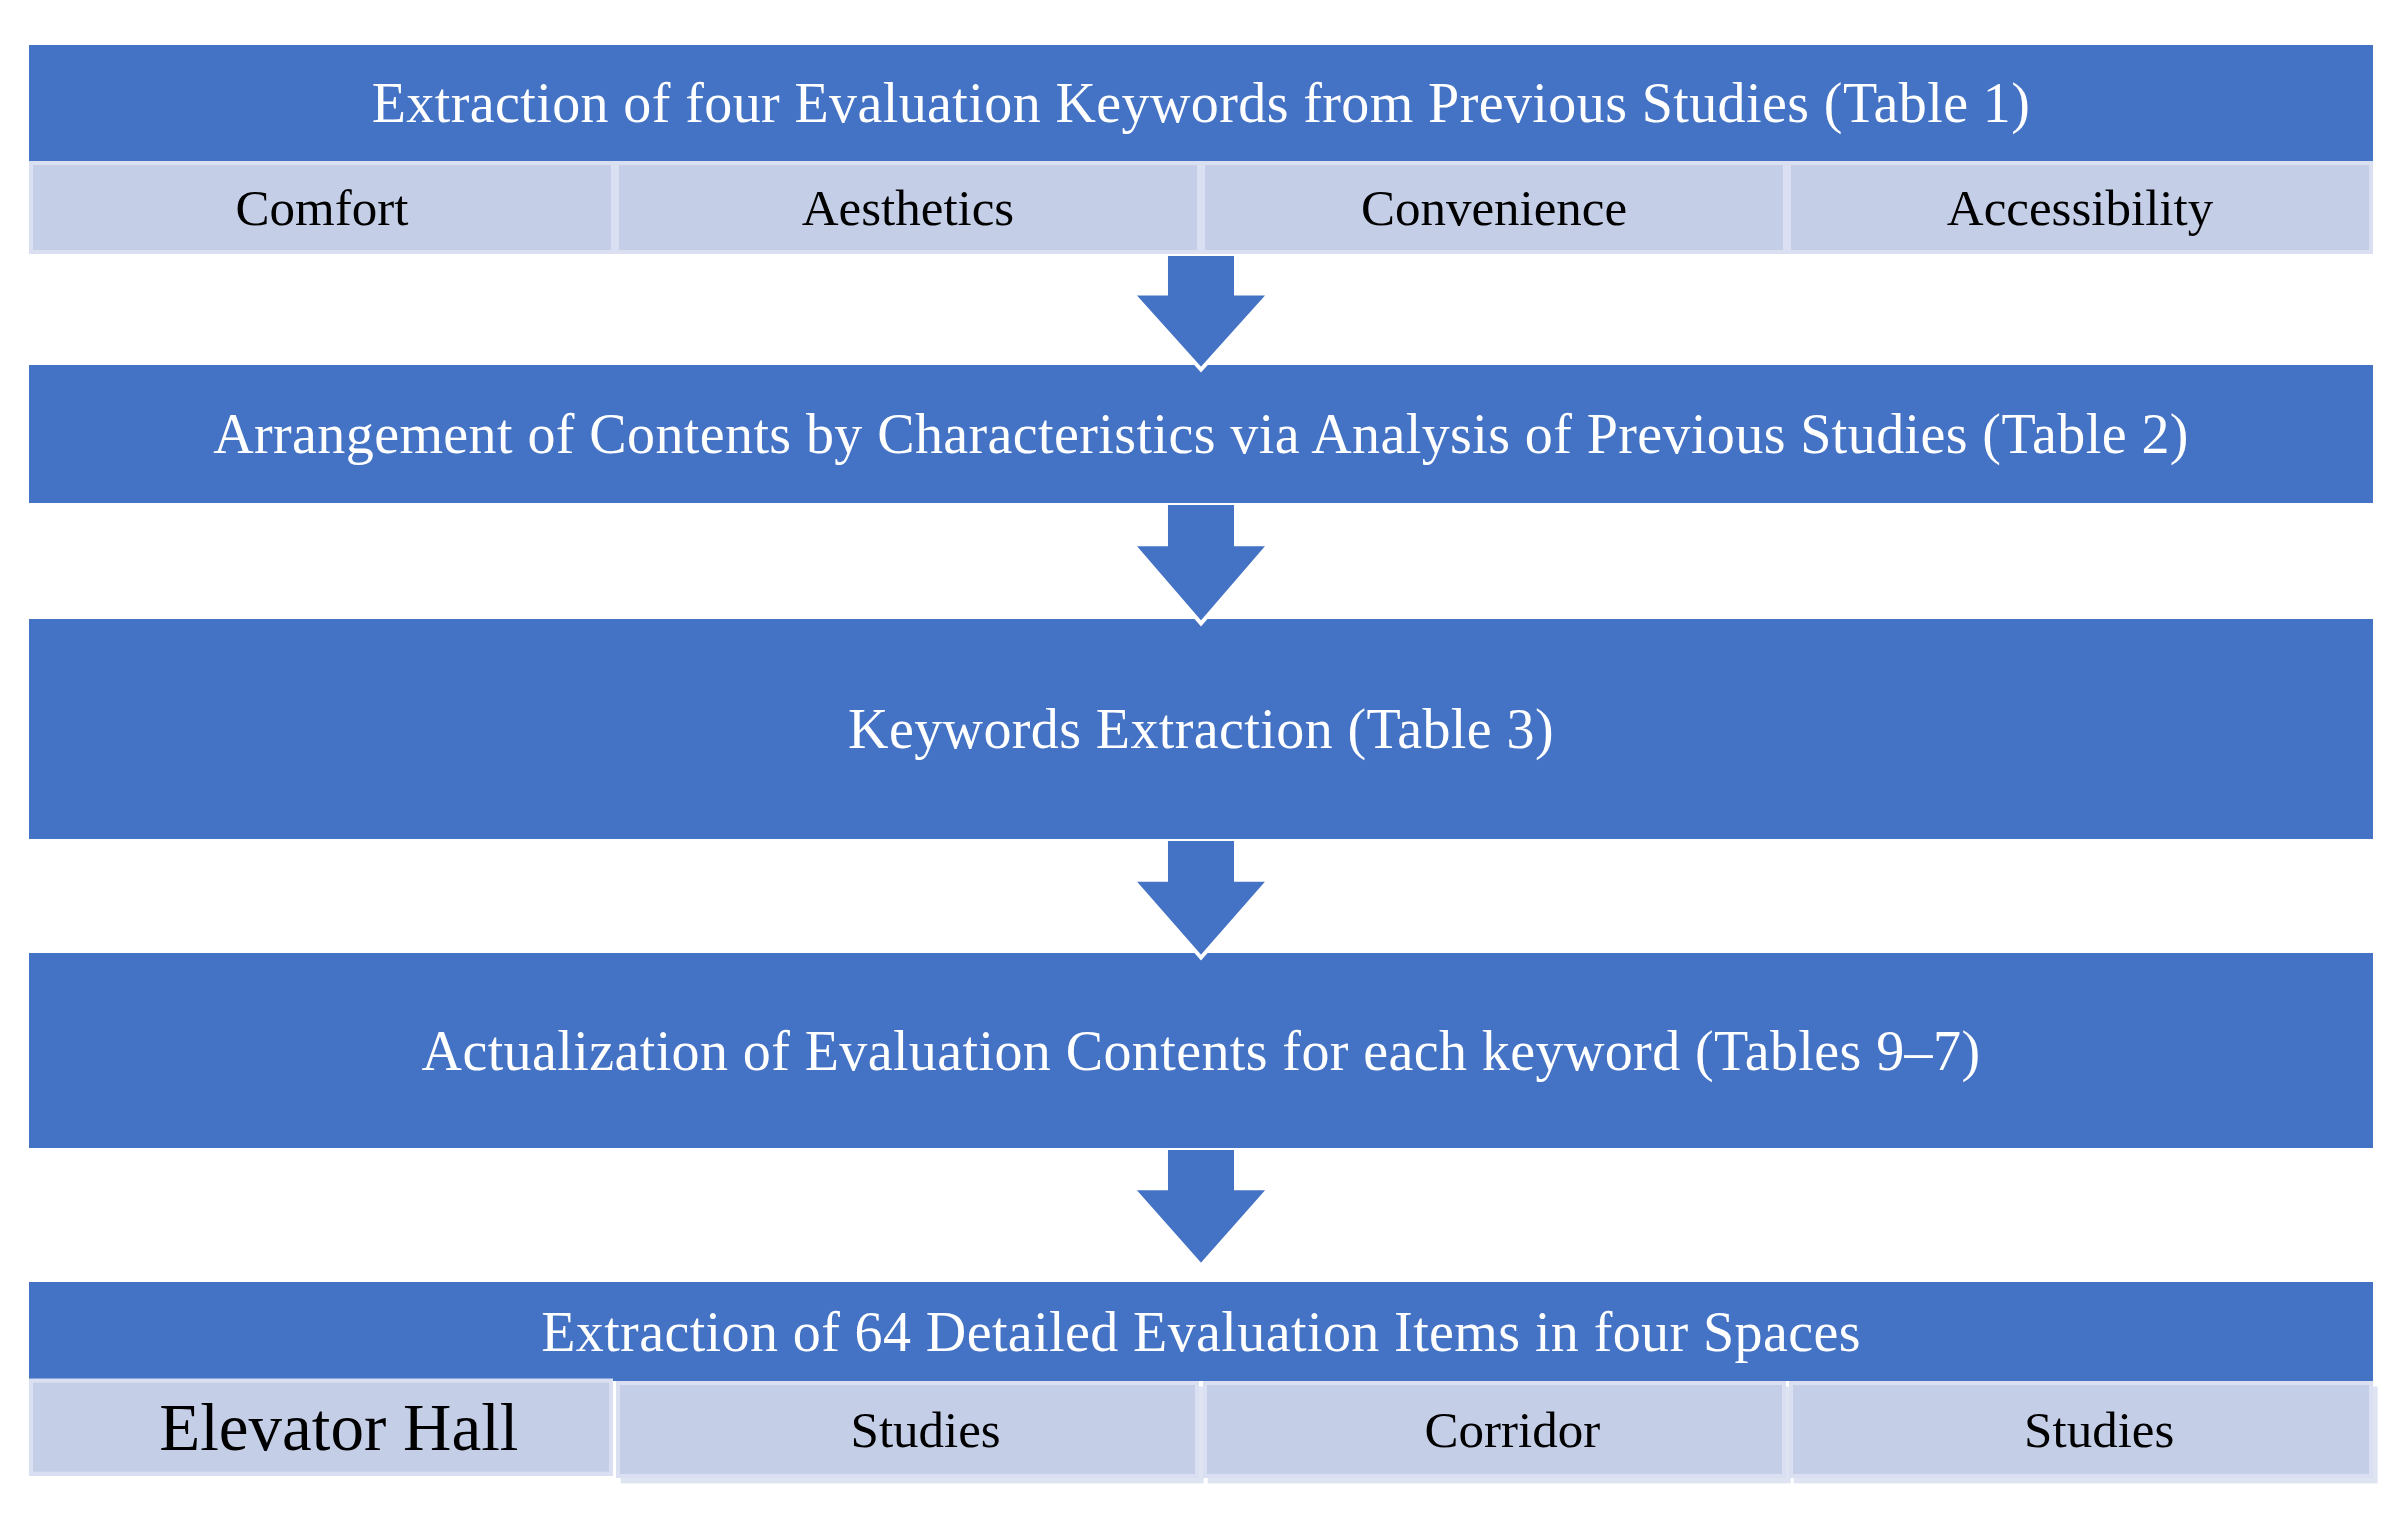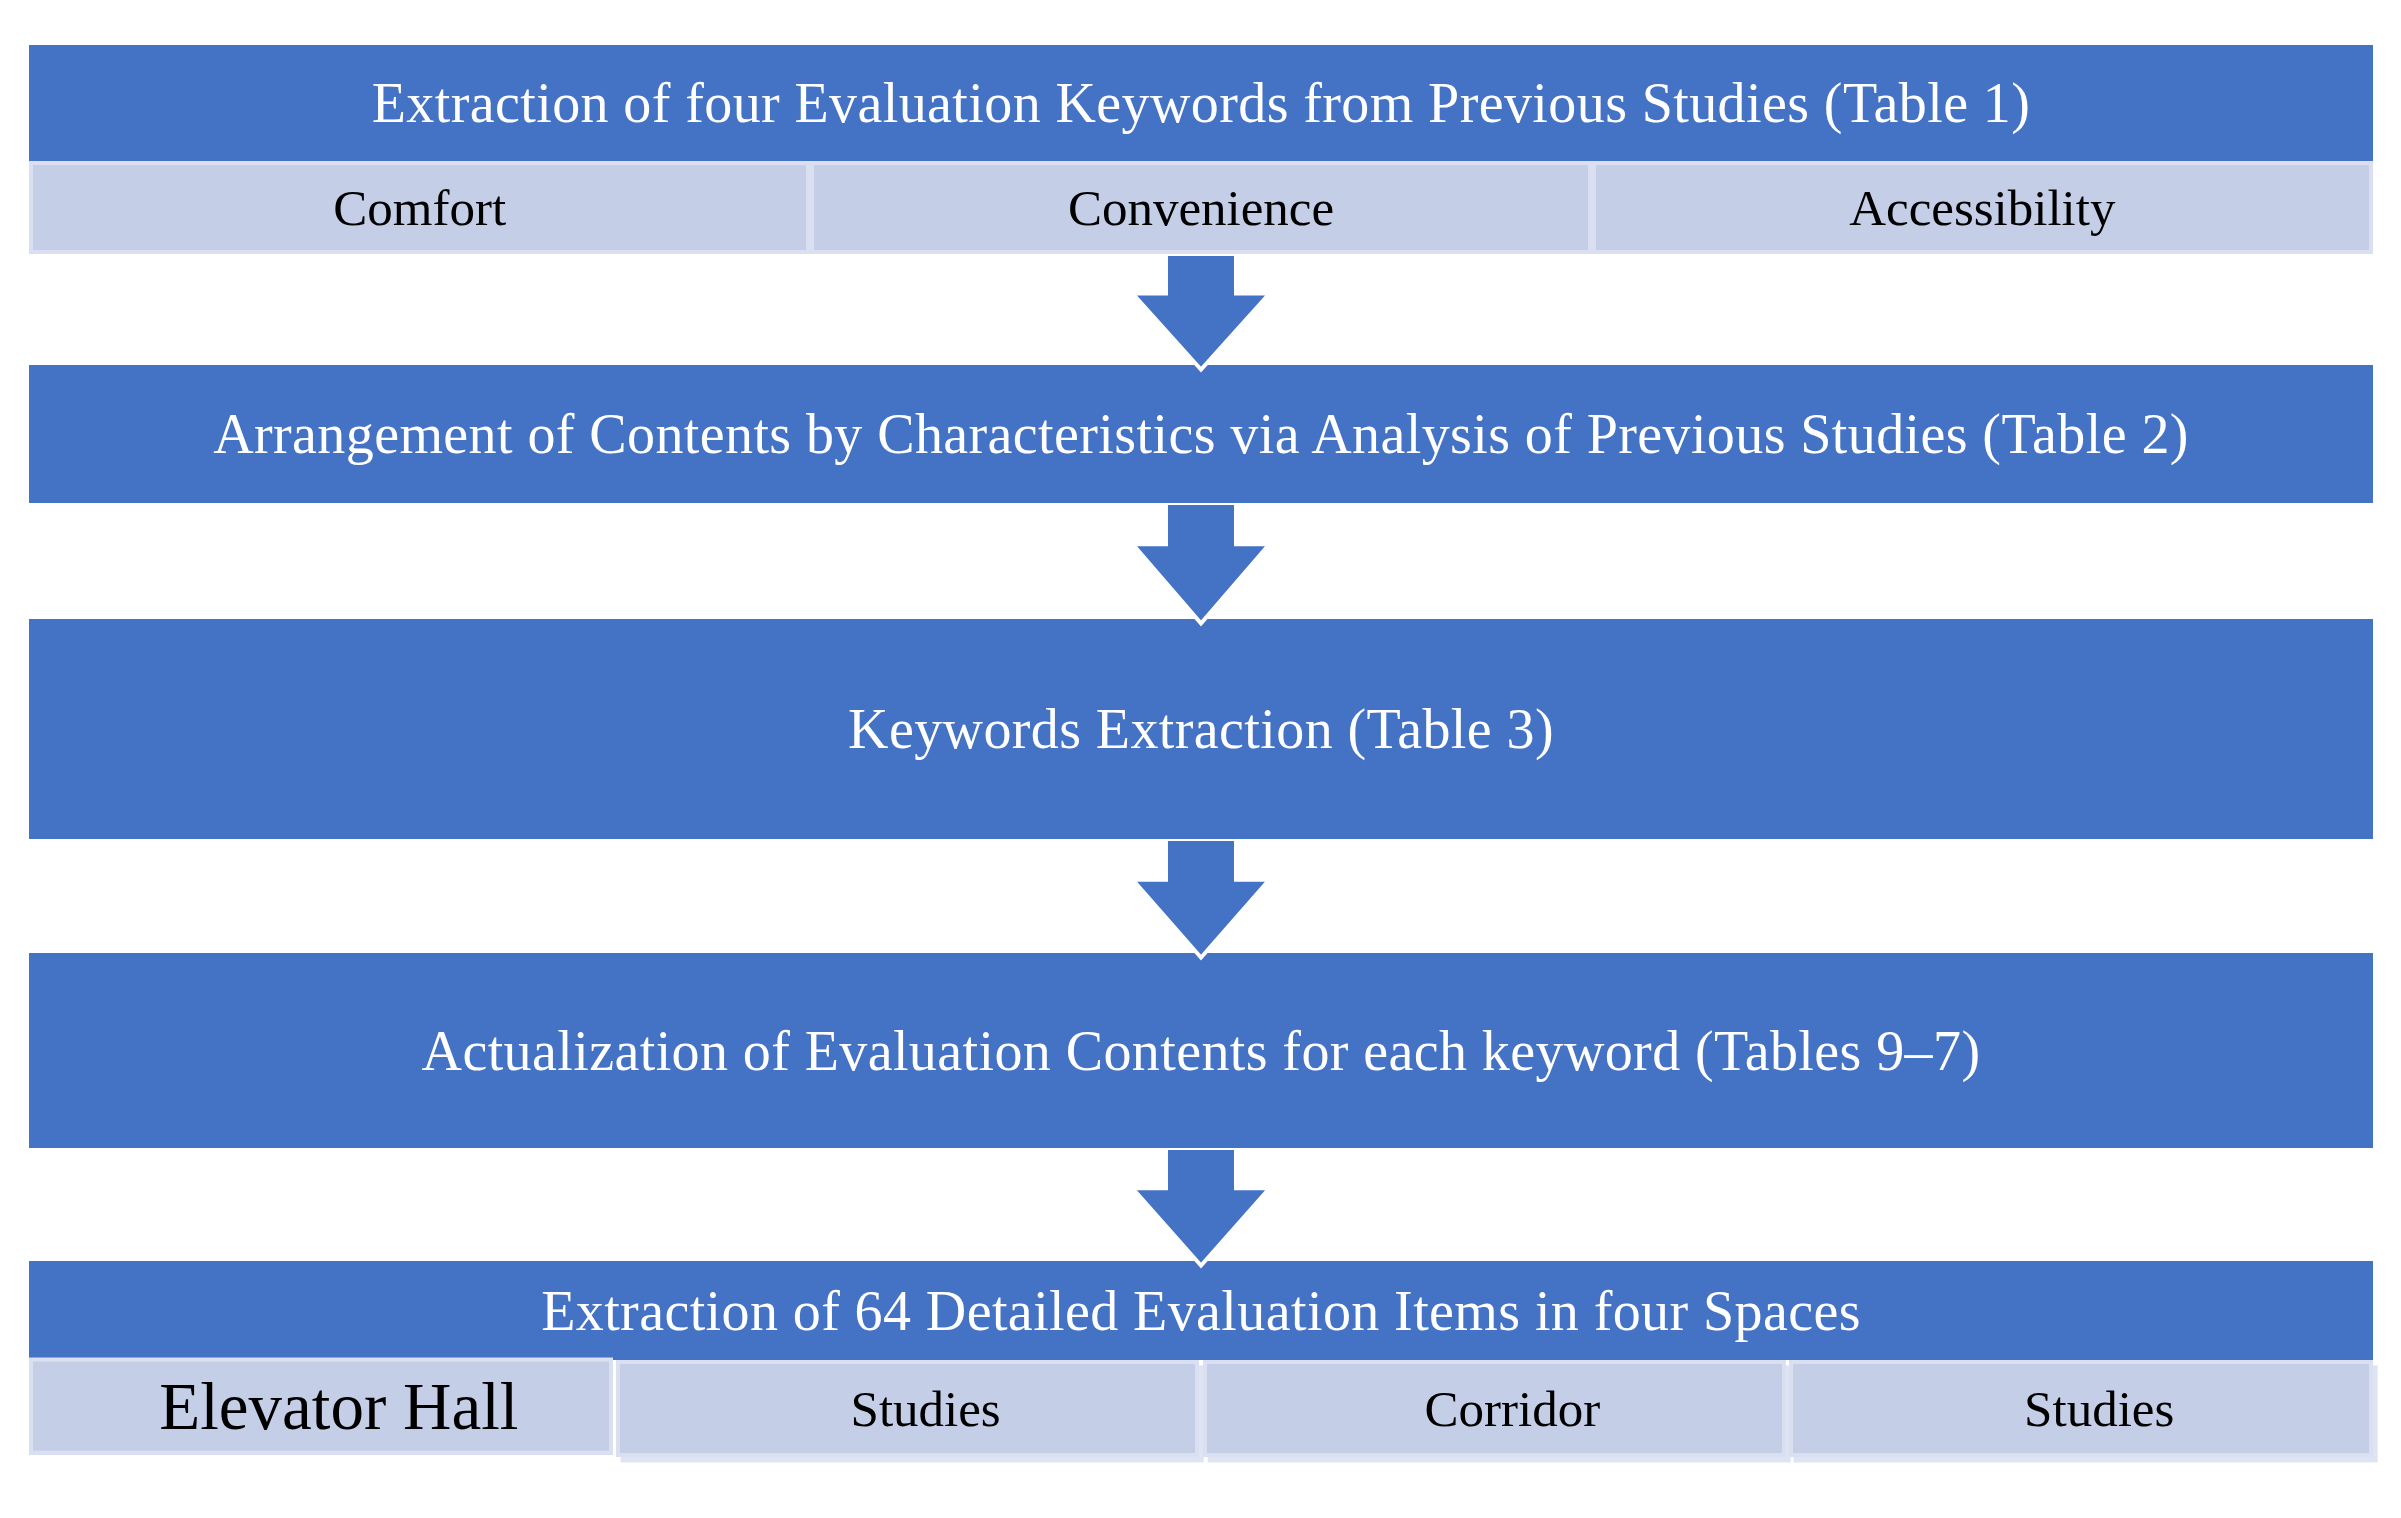--- a/index.html
+++ b/index.html
@@ -25,21 +25,21 @@
   .band{
     background:var(--blue);
     color:var(--header-text);
     display:flex;align-items:center;justify-content:center;
     text-align:center;
     font-size:56px;
     position:relative;z-index:1;
     letter-spacing:0.4px;
   }
   .h-top{height:116px;}
-  .h-bottom{height:99px;}
+  .h-bottom{height:99px;margin-top:21px;}
   .box2{height:138px;}
   .box3{height:220px;}
   .box4{height:195px;}
   .cells{display:flex;position:relative;z-index:1;}
   .cells-top{height:93px;}
   .cells-bottom{height:97px;gap:3.1px;}
   .cell{
     flex:1 1 0;
     background:var(--cell-fill);
     border:4.7px solid var(--cell-border);
@@ -70,20 +70,21 @@
 </style>
 </head>
 <body>
 
 <div class="canvas">
   <div class="stack">
 
     <div class="band h-top">Extraction of four Evaluation Keywords from Previous Studies (Table 1)</div>
     <div class="cells cells-top">
       <div class="cell">Comfort</div>
+      <div class="cell">Aesthetics</div>
       <div class="cell">Convenience</div>
       <div class="cell">Accessibility</div>
     </div>
 
     <div class="arrow-zone az1">
       <svg viewBox="0 0 184 150" preserveAspectRatio="none" aria-hidden="true">
         <polygon points="47,0 137,0 137,50 180,50 92,146 4,50 47,50" fill="#4472C4" stroke="#FFFFFF" stroke-width="5" stroke-linejoin="miter"></polygon>
       </svg>
     </div>
 

